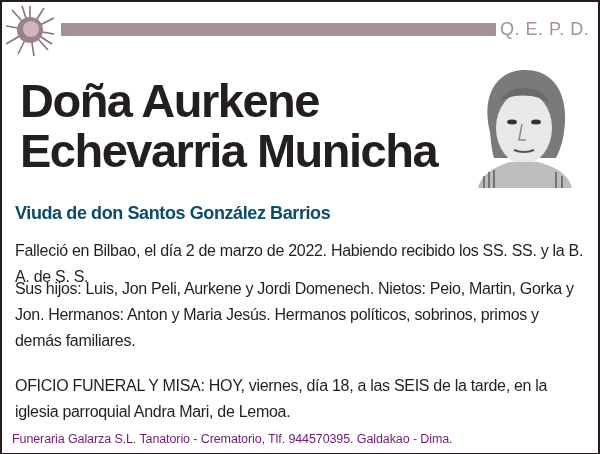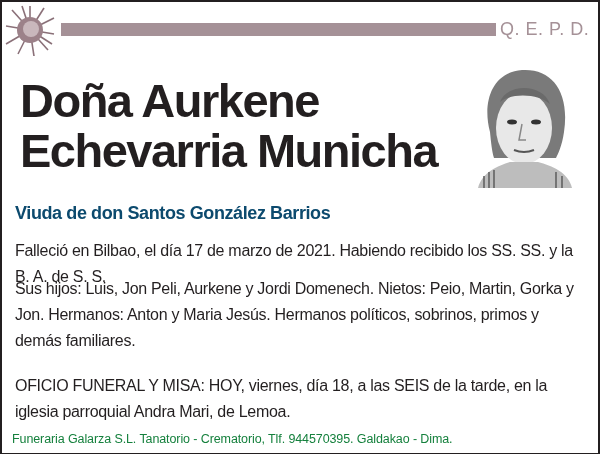--- a/index.html
+++ b/index.html
@@ -8,21 +8,21 @@
   .flower { position: absolute; left: 4px; top: 4px; width: 52px; height: 52px; }
   .bar { position: absolute; left: 61px; top: 23px; width: 435px; height: 13px; background: #a59197; }
   .qepd { position: absolute; left: 500px; top: 19px; font-size: 18px; font-weight: normal; color: #a59197; letter-spacing: 0.5px; font-family: "Liberation Sans Narrow", "Liberation Sans", sans-serif; }
   .name { position: absolute; left: 20px; top: 76px; font-size: 47px; font-weight: bold; line-height: 50px; letter-spacing: -1.5px; color: #231f20; }
   .photo { position: absolute; left: 472px; top: 62px; width: 104px; height: 126px; }
   .subtitle { position: absolute; left: 15px; top: 203px; font-size: 18px; font-weight: bold; color: #0c4a6e; letter-spacing: -0.4px; }
   .para { position: absolute; left: 15px; width: 572px; font-size: 16px; line-height: 26px; color: #231f20; letter-spacing: -0.3px; }
   .p1 { top: 238px; }
   .p2 { top: 276px; }
   .p3 { top: 373px; font-weight: normal; }
-  .footer { position: absolute; left: 12px; top: 432px; font-size: 12.5px; color: #15803d; letter-spacing: -0.1px; }
+  .footer { position: absolute; left: 12px; top: 432px; font-size: 12.5px; color: #701a75; letter-spacing: -0.1px; }
 </style>
 </head>
 <body>
 
 <div class="frame"></div>
 
 <svg class="flower" viewBox="0 0 52 52">
   <g stroke="#8a7078" stroke-width="1.6" fill="none">
     <line x1="26" y1="26" x2="26" y2="2"></line>
       <line x1="26" y1="26" x2="40" y2="4"></line>
@@ -63,17 +63,17 @@
     <line x1="12" y1="114" x2="12" y2="126"></line>
       <line x1="17" y1="110" x2="17" y2="126"></line>
     <line x1="22" y1="108" x2="22" y2="126"></line>
       <line x1="84" y1="110" x2="84" y2="126"></line>
     <line x1="90" y1="114" x2="90" y2="126"></line>
   </g>
 </svg>
 
 <div class="subtitle">Viuda de don Santos González Barrios</div>
 
-<div class="para p1">Falleció en Bilbao, el día 17 de marzo de 2021. Habiendo recibido los SS. SS. y la B. A. de S. S.</div>
+<div class="para p1">Falleció en Bilbao, el día 2 de marzo de 2022. Habiendo recibido los SS. SS. y la B. A. de S. S.</div>
 <div class="para p2">Sus hijos: Luis, Jon Peli, Aurkene y Jordi Domenech. Nietos: Peio, Martin, Gorka y Jon. Hermanos: Anton y Maria Jesús. Hermanos políticos, sobrinos, primos y demás familiares.</div>
 <div class="para p3">OFICIO FUNERAL Y MISA: HOY, viernes, día 18, a las SEIS de la tarde, en la iglesia parroquial  Andra Mari, de Lemoa.</div>
 
 <div class="footer">Funeraria Galarza S.L. Tanatorio - Crematorio, Tlf. 944570395. Galdakao - Dima.</div>
 
 </body></html>

